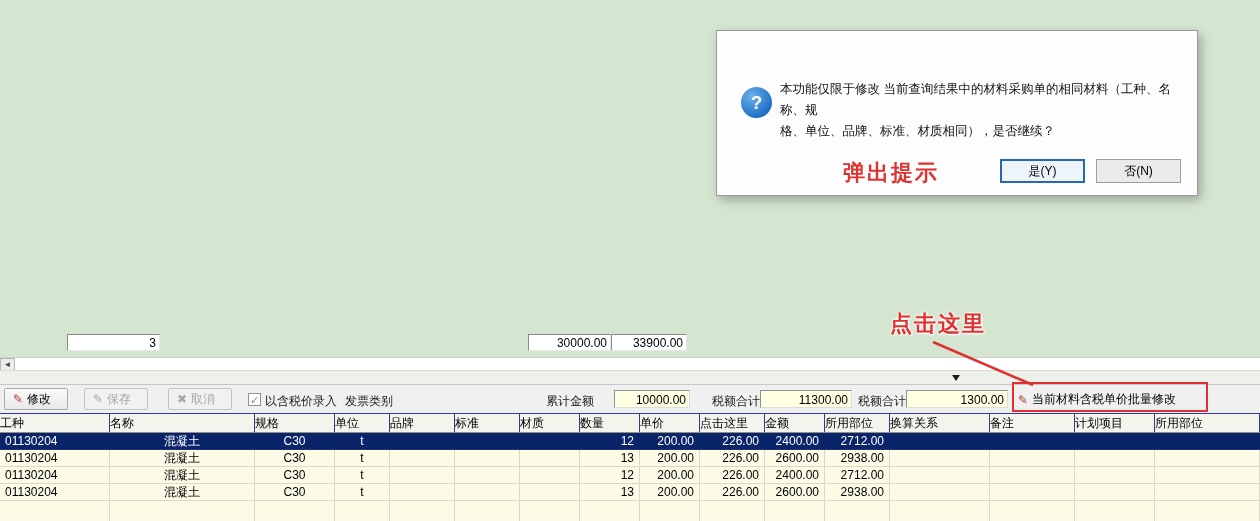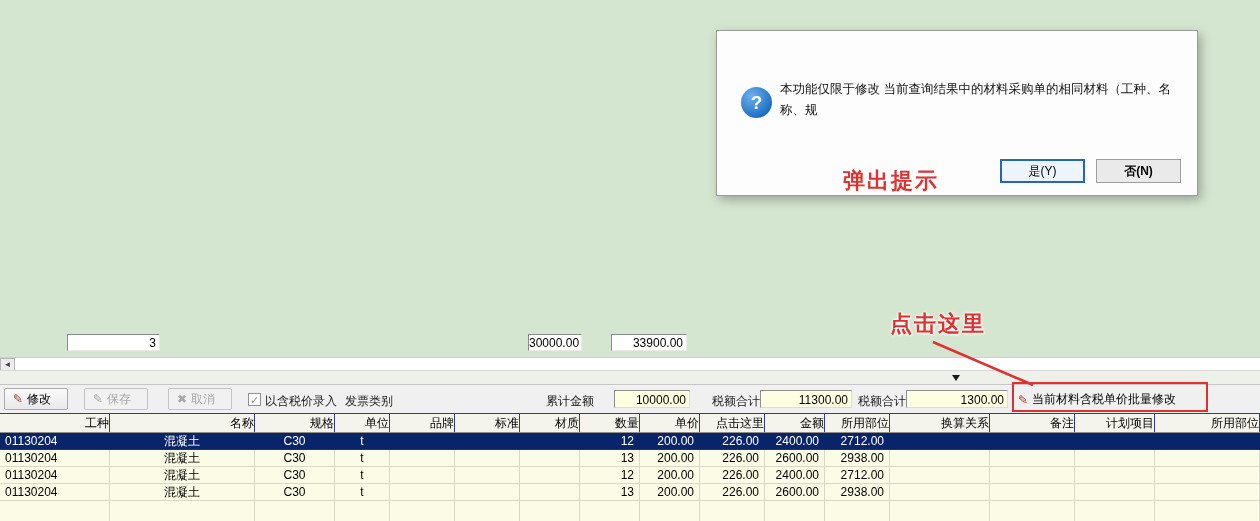--- a/index.html
+++ b/index.html
@@ -5,21 +5,21 @@
   * { margin:0; padding:0; box-sizing:border-box; }
   html,body { width:1260px; height:521px; overflow:hidden; }
   body { position:relative; font-family:"Liberation Sans","DejaVu Sans",sans-serif; font-size:12px; color:#000; background:#fff; }
 
   
   .upper-pane { position:absolute; left:0; top:0; width:1260px; height:357px; background:#d5e6d0; }
   .sumfield { position:absolute; top:334px; height:17px; background:#ffffff;
               border:1px solid #8a8a8a; border-right-color:#e9e9e9; border-bottom-color:#e9e9e9;
               text-align:right; padding:1px 3px 0 0; font-size:12px; }
   .f1 { left:67px;  width:93px; }
-  .f2 { left:528px; width:54px; }
+  .f2 { left:528px; width:83px; }
   .f3 { left:611px; width:76px; }
 
   
   .hscroll { position:absolute; left:0; top:357px; width:1260px; height:13px; background:#ffffff; border-top:1px solid #cfcfcf; }
   .hs-btn { position:absolute; left:0; top:0; width:15px; height:13px; background:#ececec; border:1px solid #b5b5b5;
             font-size:8px; line-height:11px; text-align:center; color:#444; cursor:pointer; }
   .splitter { position:absolute; left:0; top:370px; width:1260px; height:14px; background:#eef0ea; border-top:1px solid #d8d8d8; }
   .split-handle { position:absolute; left:952px; top:4px; width:0; height:0;
                   border-left:4px solid transparent; border-right:4px solid transparent; border-top:6px solid #1c1c1c; }
 
@@ -41,46 +41,46 @@
   .combo { position:absolute; left:397px; top:4px; width:154px; height:20px; background:#f3f3f3;
            border:1px solid #9c9c9c; color:#666; display:flex; align-items:center; padding-left:5px; cursor:pointer; }
   .combo-arrow { position:absolute; right:1px; top:1px; bottom:1px; width:16px; background:#ececec;
                  border-left:1px solid #c2c2c2; color:#555; font-size:9px; display:flex; align-items:center; justify-content:center; }
   .batch-btn { position:absolute; left:1014px; top:3px; height:23px; display:flex; align-items:center; gap:4px;
                padding:0 4px; font-size:12px; color:#000; cursor:pointer; background:transparent; }
 
   
   .grid { position:absolute; left:0; top:413px; width:1260px; height:108px; background:#f6f6ea; overflow:hidden; border-top:1px solid #2d3c96; }
   .thead { display:flex; height:19px; background:#f4f4ec; border-bottom:1px solid #8f8f88; }
-  .th { border-right:1px solid #2d3c96; font-size:12px; text-align:right; line-height:18px; white-space:nowrap; overflow:hidden; cursor:pointer; }
+  .th { border-right:1px solid #2d3c96; font-size:12px; text-align:left; line-height:18px; white-space:nowrap; overflow:hidden; cursor:pointer; }
   .tr { display:flex; height:17px; background:#fcfce6; cursor:pointer; }
   .tr.empty { height:21px; }
   .td { border-right:1px solid #d9d9c9; border-bottom:1px solid #d9d9c9; font-size:12px; line-height:16px;
         padding:0 5px; white-space:nowrap; overflow:hidden; }
   .tr.sel { background:#0a246a; color:#ffffff; }
   .tr.sel .td { border-right-color:#0a246a; border-bottom-color:#22346f; }
 
   
   .dialog { position:absolute; left:716px; top:30px; width:482px; height:166px; background:#fdfdfd;
             border:1px solid #9b9b9b; box-shadow:3px 4px 10px rgba(0,0,0,.28); z-index:5; }
   .dlg-title { height:26px; display:flex; align-items:center; justify-content:space-between; padding-left:9px; font-size:12px; }
   .dlg-close { width:30px; text-align:center; color:#9a9a9a; font-size:14px; cursor:pointer; }
   .qicon { position:absolute; left:24px; top:56px; width:31px; height:31px; border-radius:50%;
            background:radial-gradient(circle at 35% 30%, #6db1ec, #1e6fc4 72%); color:#fff;
            font-weight:bold; font-size:19px; text-align:center; line-height:31px; }
   .dlg-msg { position:absolute; left:63px; top:48px; width:408px; font-size:12.5px; line-height:21px; color:#111; }
   .dlg-btn { position:absolute; top:128px; width:85px; height:24px; font-size:12px; background:#eaeaea;
              border:1px solid #9e9e9e; text-align:center; line-height:22px; cursor:pointer; }
   .dlg-btn.yes { left:283px; background:#eef4fb; border:1px solid #2468b4; box-shadow:inset 0 0 0 1px #2468b4; }
-  .dlg-btn.no  { left:379px;font-weight:bold; }
+  .dlg-btn.no  { left:379px; }
 
   
   .ann { position:absolute; color:#e03030; font-weight:bold; font-size:22px; letter-spacing:2px; z-index:9;
          text-shadow:0 0 3px #fff, 0 0 3px #fff, 1px 1px 2px #fff; white-space:nowrap; }
-  .ann1 { left:843px; top:158px;margin-top:8px; }
+  .ann1 { left:843px; top:158px; }
   .ann2 { left:890px; top:309px; }
   .ann-box { position:absolute; left:1012px; top:382px; width:196px; height:30px; border:2px solid #e03030; z-index:8; }
   .ann-line { position:absolute; left:900px; top:332px; width:140px; height:58px; z-index:8; }
 </style>
 </head>
 <body>
 
 <div class="upper-pane">
   <div class="sumfield f1">3</div>
   <div class="sumfield f2">30000.00</div>
@@ -245,20 +245,21 @@
       </div>
     </div>
 </div>
 
 <div class="dialog">
   <div class="qicon">
     <span>?</span>
   </div>
   <div class="dlg-msg">
     <div>本功能仅限于修改 当前查询结果中的材料采购单的相同材料（工种、名称、规</div>
+    <div>格、单位、品牌、标准、材质相同），是否继续？</div>
   </div>
   <div class="dlg-btn yes">是(Y)</div>
   <div class="dlg-btn no">否(N)</div>
 </div>
 
 <div class="ann ann1">弹出提示</div>
 <div class="ann ann2">点击这里</div>
 <svg class="ann-line" viewBox="0 0 140 58">
   <line x1="33" y1="10" x2="133" y2="53" stroke="#e03030" stroke-width="2.5"></line>
 </svg>

